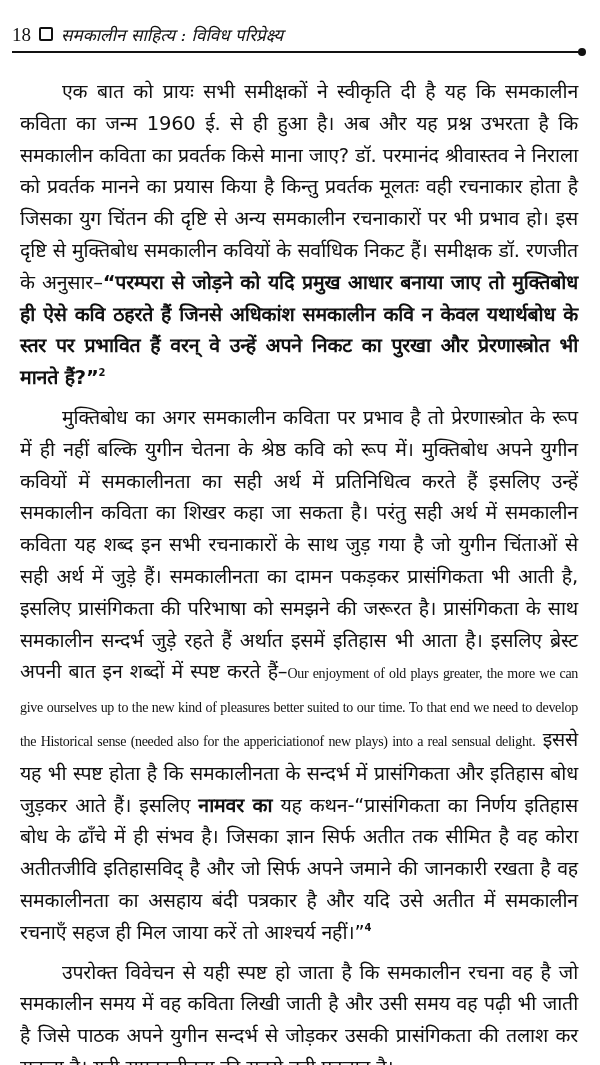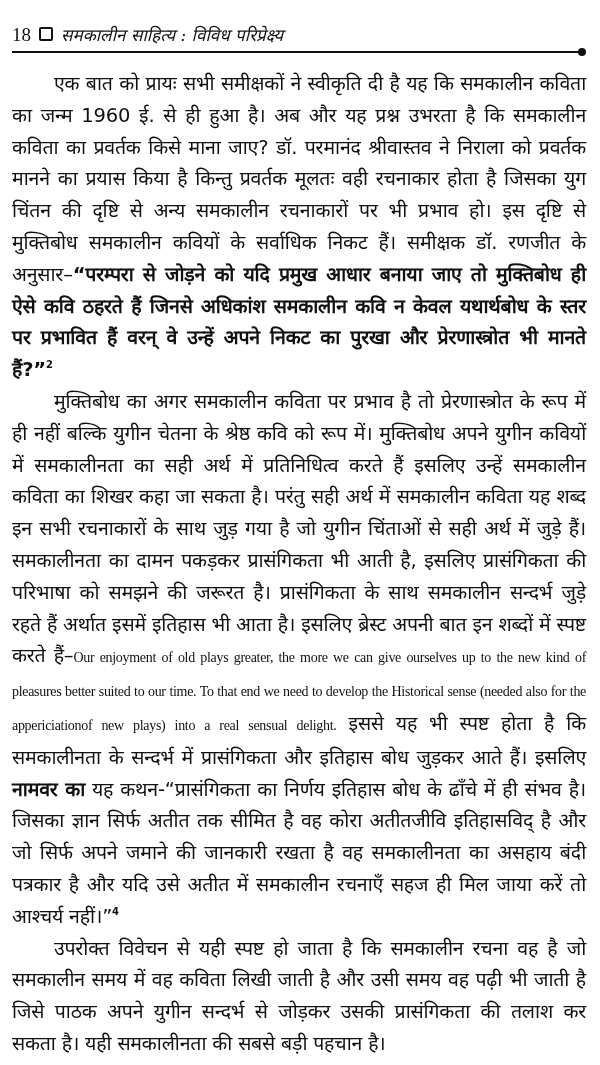--- a/index.html
+++ b/index.html
@@ -8,21 +8,21 @@
   .header { position: absolute; left: 12px; top: 26px; width: 575px; height: 26px;
             font-family: "DejaVu Serif", serif; font-size: 17px; font-style: italic; line-height: 18px; }
   .page-num { font-style: normal; font-family: "Liberation Serif", serif; font-size: 19px; }
   .box { display: inline-block; width: 10px; height: 10px; border: 2px solid #111; border-radius: 2px;
          margin: 0 8px 0 8px; vertical-align: 0px; }
   .rule { position: absolute; left: 12px; top: 51px; width: 570px; height: 2px; background: #111; }
   .rule-dot { position: absolute; left: 578px; top: 48px; width: 8px; height: 8px; border-radius: 50%; background: #111; }
   .body { position: absolute; left: 12px; top: 68px; width: 574px;
           font-family: "DejaVu Sans", sans-serif; font-size: 19.5px; line-height: 31.8px;
           text-align: justify; letter-spacing: -0.2px; }
-  .body p { margin: 0; text-indent: 42px; }
+  .body p { margin: 8px; text-indent: 42px; }
   .bold { font-weight: bold; }
   .en { font-family: "Liberation Serif", serif; font-size: 14px; letter-spacing: -0.3px; }
   sup { font-size: 10px; line-height: 0; vertical-align: 8px; font-weight: bold; }
 </style>
 </head>
 <body>
 
 <div class="page">
   <div class="header">
     <span class="page-num">18</span><span class="box"></span><span>समकालीन साहित्य : विविध परिप्रेक्ष्य</span>

